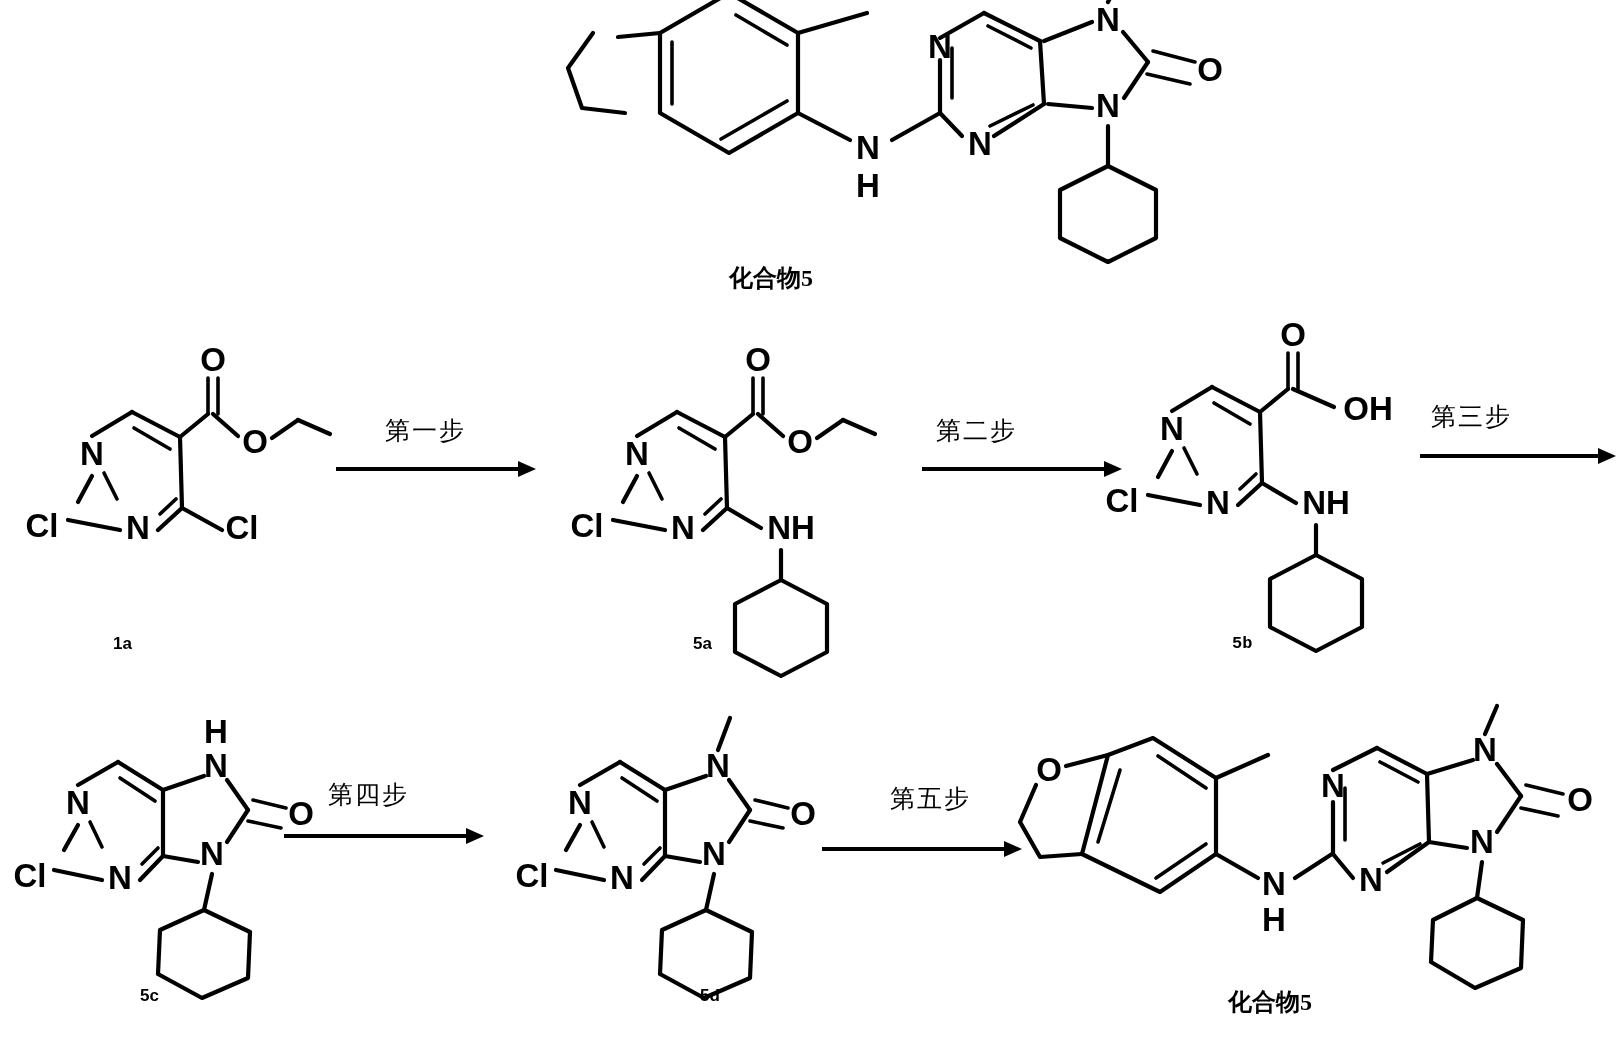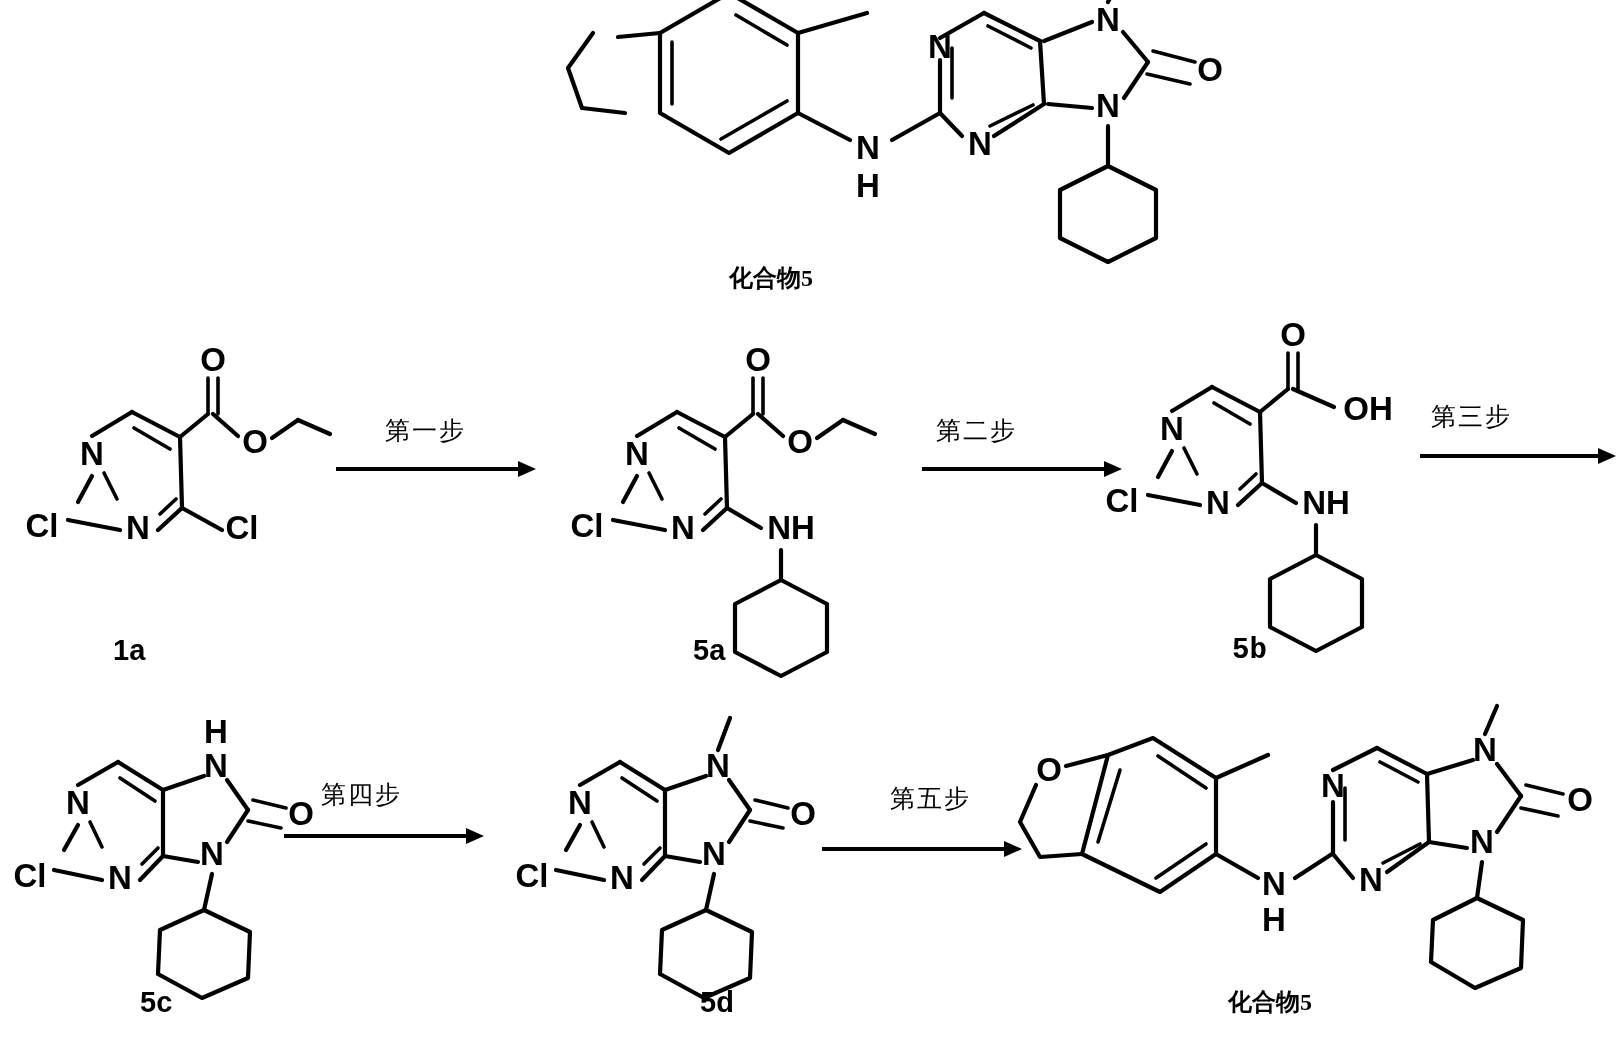--- a/index.html
+++ b/index.html
@@ -1,19 +1,19 @@
 <!DOCTYPE html>
 <html><head>
 <meta charset="utf-8">
 <style>
   html,body{margin:0;padding:0;background:#ffffff;}
   body{width:1616px;height:1056px;position:relative;overflow:hidden;
        font-family:"Liberation Serif",serif;color:#000;}
   .scheme{position:absolute;left:0;top:0;width:1616px;height:1056px;}
-  .cap{position:absolute;font-weight:bold;font-size:29px;letter-spacing:0px;
+  .cap{position:absolute;font-weight:bold;font-size:17px;letter-spacing:0px;
        font-family:"Liberation Sans",sans-serif;white-space:nowrap;}
   .cap.cn{font-family:Liberation Serif, serif;font-size:24px;}
   .steplbl{position:absolute;font-size:25px;white-space:nowrap;
            font-family:Liberation Serif, serif;letter-spacing:2px;}
   svg{overflow:visible;}
   .bond{stroke:#000;stroke-width:4.2;fill:none;stroke-linecap:round;stroke-linejoin:round;}
   .bond.thin{stroke-width:3.6;}
   .atom{font-family:"Liberation Sans",sans-serif;font-size:33px;font-weight:bold;
         text-anchor:middle;dominant-baseline:middle;fill:#000;}
   .arrowline{stroke:#000;stroke-width:4;fill:none;}
@@ -204,21 +204,21 @@
   <path class="bond" d="M 190 142 L 155 136"></path>
   <path class="bond thin" d="M 245 80 L 278 88"></path>
   <path class="bond thin" d="M 240 101 L 273 108"></path>
   <text class="atom" x="293" y="96">O</text>
 
   <path class="bond" d="M 204 154 L 196 190"></path>
   <path class="bond" d="M 196 190 L 242 212 L 240 258 L 194 278 L 150 254 L 152 210 Z"></path>
 </svg>
 <div class="cap" style="left:140px;top:986px;">5c</div>
 
-<div class="steplbl" style="left:321px;top:778px;">第四步</div>
+<div class="steplbl" style="left:328px;top:778px;">第四步</div>
 <svg style="position:absolute;left:284px;top:822px;" width="200" height="30">
   <path class="arrowline" d="M 0 14 L 182 14"></path>
   <path class="arrowhead" d="M 182 6 L 200 14 L 182 22 Z"></path>
 </svg>
 
 <svg style="position:absolute;left:500px;top:720px;" width="320" height="280">
   <text class="atom" x="80" y="85">N</text>
   <text class="atom" x="122" y="160">N</text>
   <path class="bond" d="M 80 65 L 120 42"></path>
   <path class="bond" d="M 120 42 L 165 70"></path>

